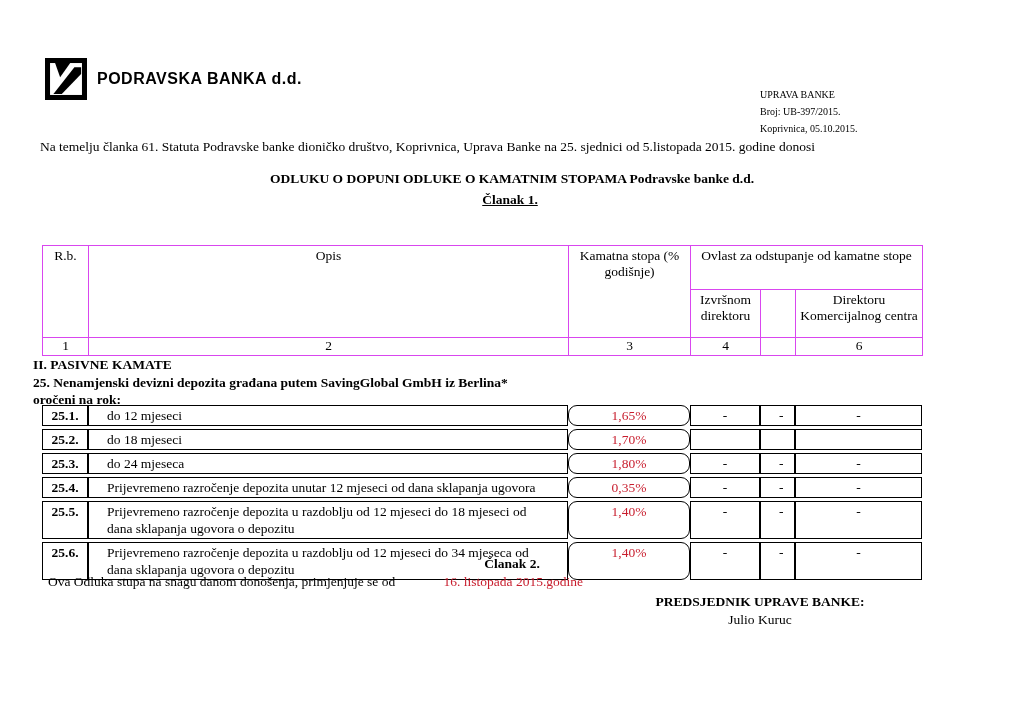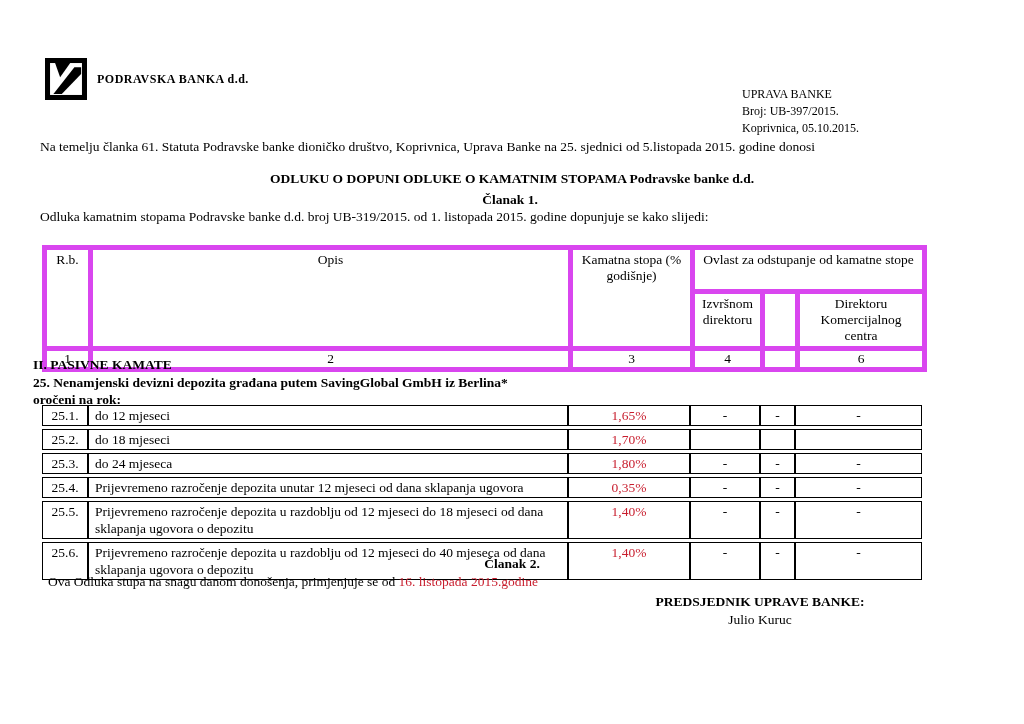--- a/index.html
+++ b/index.html
@@ -6,57 +6,57 @@
   .page{
     position:relative;width:1024px;height:724px;background:#ffffff;
     font-family:"Liberation Serif", serif;color:#000;font-size:13.5px;
     overflow:hidden;
   }
   .abs{position:absolute;}
   
   .brand{left:45px;top:58px;display:flex;align-items:center;gap:10px;}
   .brand .mark{width:42px;height:42px;display:block;}
   .brand .name{
-    font-family:Liberation Serif, serif;font-weight:800;font-size:12px;
+    font-family:Liberation Sans, sans-serif;font-weight:800;font-size:16px;
     letter-spacing:0.5px;white-space:nowrap;
   }
   
-  .hdr-right{left:742px;top:86px;line-height:17px;font-size:12px;}
+  .hdr-right{left:760px;top:86px;line-height:17px;font-size:10px;}
   
   .intro{left:40px;top:139px;width:950px;}
   .doc-title{left:0;top:171px;width:1024px;text-align:center;font-weight:bold;}
-  .clanak1{left:0;top:192px;width:1020px;text-align:center;font-weight:bold;}
+  .clanak1{left:0;top:192px;width:1020px;text-align:center;font-weight:bold;text-decoration:underline;}
   .body1{left:40px;top:209px;width:950px;}
   
   .hdr-table-wrap{left:42px;top:245px;}
   table{border-collapse:collapse;}
   .hdr-table{width:880px;table-layout:fixed;}
   .hdr-table td{
-    border:5px solid #d946ef;vertical-align:top;text-align:center;
+    border:1px solid #d946ef;vertical-align:top;text-align:center;
     padding:2px 4px;line-height:16px;box-sizing:border-box;
   }
   .hdr-table tr.r1 td{height:44px;}
   .hdr-table tr.r2 td{height:48px;}
   .hdr-table tr.nums td{height:18px;padding:0 4px;}
   
   .section{left:33px;top:356px;width:950px;font-weight:bold;line-height:17.5px;}
   
   .data-table-wrap{left:42px;top:402px;}
   .data-table{width:880px;table-layout:fixed;border-collapse:separate;border-spacing:0 3px;}
   .data-table td{
-    border:1px solid #000;vertical-align:top;padding:1px 6px;line-height:17px;
+    border:1px solid #000;vertical-align:top;padding:1px 18px;line-height:17px;
     box-sizing:border-box;
   }
-  .data-table td.rb{text-align:center;padding:1px 2px;}
+  .data-table td.rb{text-align:center;padding:1px 2px;font-weight:bold;}
   .data-table td.rate,.data-table td.dash{text-align:center;}
-  .data-table td.rate{color:var(--rate_red,#c81e2e);}
+  .data-table td.rate{color:var(--rate_red,#c81e2e);border-radius:9px;}
   
   .clanak2{left:0;top:556px;width:1024px;text-align:center;font-weight:bold;}
   .footer-line{left:48px;top:574px;width:950px;}
-  .footer-line .date{color:var(--rate_red,#c81e2e);}
+  .footer-line .date{color:var(--rate_red,#c81e2e);margin-left:45px;}
   .president{left:620px;top:594px;width:280px;text-align:center;font-weight:bold;}
   .president-name{left:620px;top:612px;width:280px;text-align:center;}
 </style>
 </head>
 <body>
 
 <div class="page">
 
   <div class="abs brand">
     <svg class="mark" viewBox="0 0 100 100" aria-hidden="true">
@@ -71,21 +71,20 @@
     <div>UPRAVA BANKE</div>
     <div>Broj: UB-397/2015.</div>
     <div>Koprivnica, 05.10.2015.</div>
   </div>
 
   <div class="abs intro">Na temelju članka 61. Statuta Podravske banke dioničko društvo, Koprivnica, Uprava Banke na 25. sjednici od 5.listopada  2015. godine donosi</div>
 
   <div class="abs doc-title">ODLUKU O DOPUNI ODLUKE O KAMATNIM STOPAMA Podravske banke d.d.</div>
 
   <div class="abs clanak1">Članak 1.</div>
-  <div class="abs body1">Odluka kamatnim stopama Podravske banke d.d. broj UB-319/2015. od 1. listopada 2015. godine dopunjuje se kako slijedi:</div>
 
   <div class="abs hdr-table-wrap">
     <table class="hdr-table">
       <colgroup>
         <col style="width:46px">
           <col style="width:480px">
           <col style="width:122px">
         <col style="width:70px">
           <col style="width:35px">
           <col style="width:127px">
@@ -166,21 +165,21 @@
       <tr>
         <td class="rb">25.5.</td>
         <td>Prijevremeno razročenje depozita u razdoblju od 12 mjeseci do 18 mjeseci od dana sklapanja ugovora o depozitu</td>
         <td class="rate">1,40%</td>
         <td class="dash">-</td>
         <td class="dash">-</td>
         <td class="dash">-</td>
       </tr>
       <tr>
         <td class="rb">25.6.</td>
-        <td>Prijevremeno razročenje depozita u razdoblju od 12 mjeseci do 40 mjeseca od dana sklapanja ugovora o depozitu</td>
+        <td>Prijevremeno razročenje depozita u razdoblju od 12 mjeseci do 34 mjeseca od dana sklapanja ugovora o depozitu</td>
         <td class="rate">1,40%</td>
         <td class="dash">-</td>
         <td class="dash">-</td>
         <td class="dash">-</td>
       </tr>
     </tbody>
       </table>
   </div>
 
   <div class="abs clanak2">Članak 2.</div>

